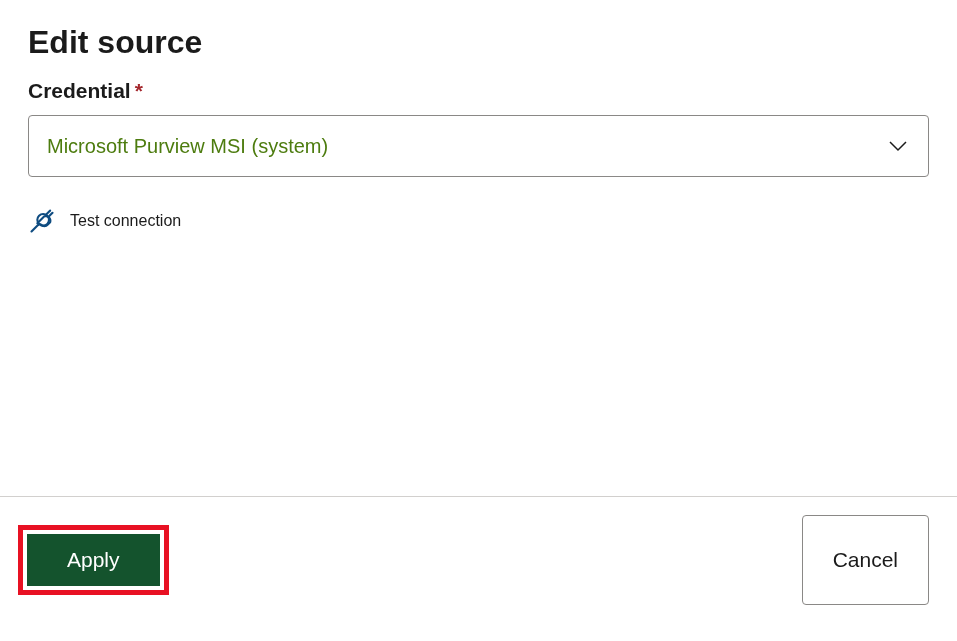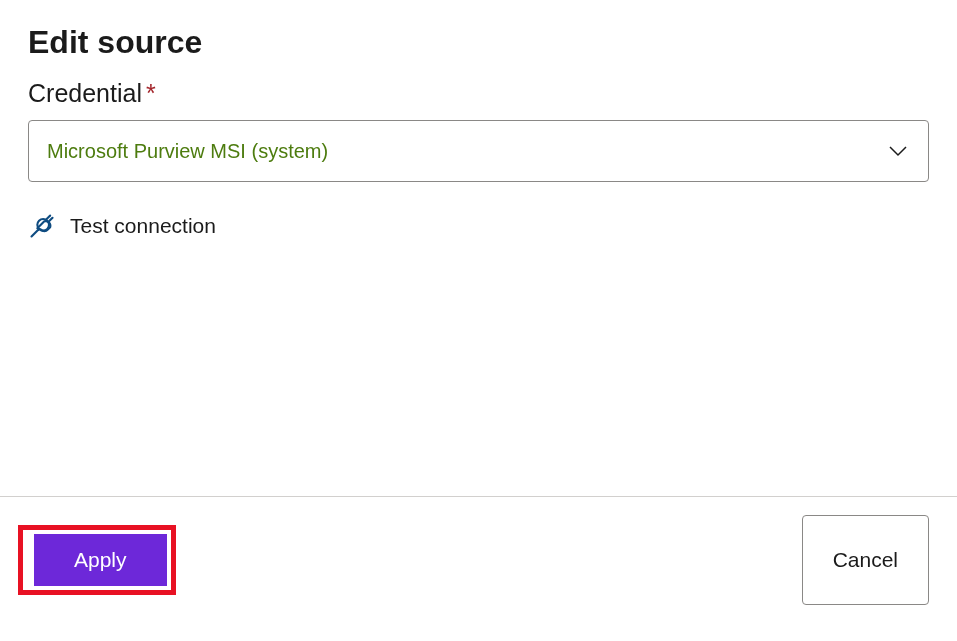--- a/index.html
+++ b/index.html
@@ -23,22 +23,22 @@
       color: #1b1b1b;
       margin-bottom: 18px;
     }
     .page-description {
       font-size: 21px;
       color: #1b1b1b;
       font-weight: 400;
       margin-bottom: 40px;
     }
     .field-label {
-      font-size: 25px;
-      font-weight: 400;
+      font-size: 21px;
+      font-weight: 700;
       color: #1b1b1b;
       margin-bottom: 12px;
       display: block;
     }
     .required-star {
       color: #a4262c;
       margin-left: 4px;
     }
     .dropdown {
       width: 100%;
@@ -69,21 +69,21 @@
       gap: 14px;
       margin-bottom: 40px;
       cursor: pointer;
     }
     .test-connection-icon {
       width: 28px;
       height: 28px;
       flex-shrink: 0;
     }
     .test-connection-text {
-      font-size: 21px;
+      font-size: 16px;
       color: #1b1b1b;
       font-weight: 400;
     }
     .collection-label-block {
       margin-top: 8px;
     }
     .footer {
       position: absolute;
       bottom: 36px;
       left: 0;
@@ -93,28 +93,27 @@
       display: flex;
       justify-content: space-between;
       align-items: center;
     }
     .apply-highlight {
       border: 5px solid #e81123;
       padding: 4px;
       display: inline-block;
     }
     .btn-apply {
-      background: #6d28d9;
+      background: #14532d;
       color: #ffffff;
       border: none;
       font-size: 21px;
       padding: 14px 40px;
       cursor: pointer;
       font-family: inherit;
-      margin-left: 7px;
     }
     .btn-cancel {
       background: #ffffff;
       color: #1b1b1b;
       border: 1px solid #8a8886;
       border-radius: 4px;
       font-size: 21px;
       padding: 32px 30px;
       cursor: pointer;
       font-family: inherit;

